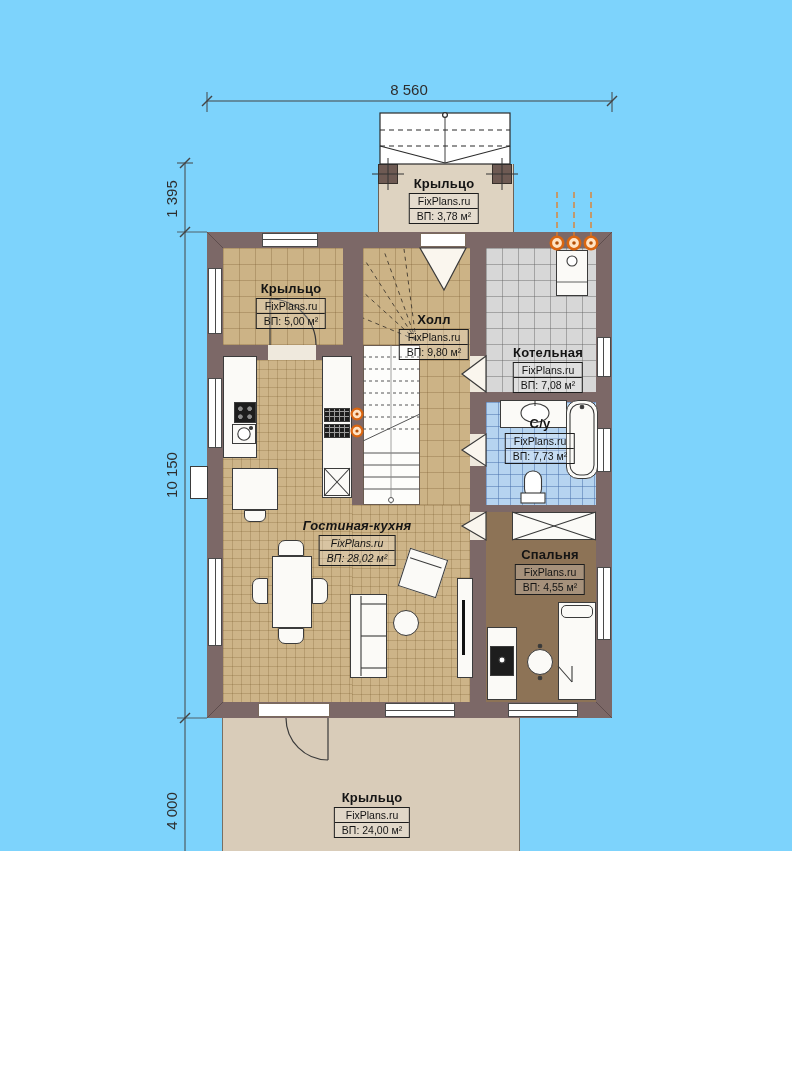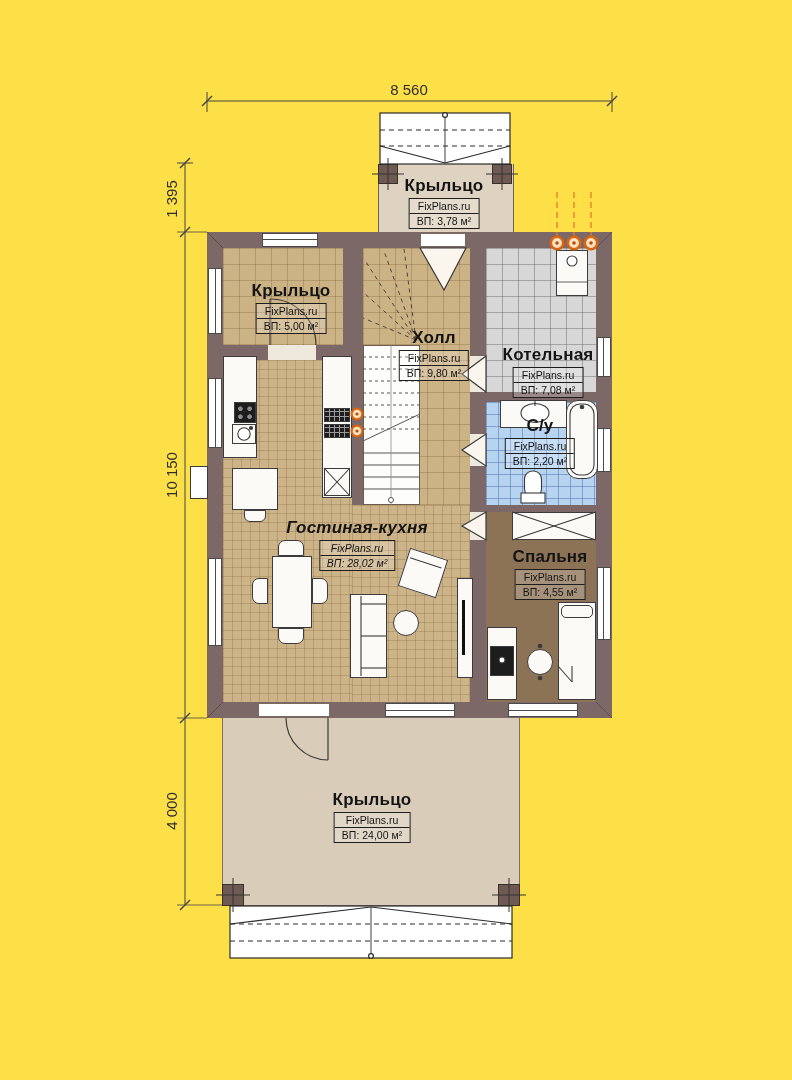--- a/index.html
+++ b/index.html
@@ -1,16 +1,16 @@
 <!DOCTYPE html>
 <html><head>
 <meta charset="utf-8">
 <style>
   html,body{margin:0;padding:0;background:#fff;}
-  .plan{position:relative;width:792px;height:1080px;background:#fde047;overflow:hidden;
+  .plan{position:relative;width:792px;height:851px;background:#7dd3fc;overflow:hidden;
         font-family:"Liberation Sans",sans-serif;}
   .abs{position:absolute;}
   
   .wall{position:absolute;background:#7c6867;}
   
   .floor{position:absolute;}
   .floor-tan{background-color:#ccb386;
     background-image:linear-gradient(rgba(125,95,50,.32) 1px,transparent 1px),
                      linear-gradient(90deg,rgba(125,95,50,.32) 1px,transparent 1px);
     background-size:16px 16px;}
@@ -32,21 +32,21 @@
   .win{position:absolute;background:#fff;border:1px solid #4a4a4a;box-sizing:border-box;z-index:4;}
   .win-v{background-image:linear-gradient(90deg,transparent calc(50% - .5px),#4a4a4a calc(50% - .5px),#4a4a4a calc(50% + .5px),transparent calc(50% + .5px));}
   .win-h{background-image:linear-gradient(transparent calc(50% - .5px),#4a4a4a calc(50% - .5px),#4a4a4a calc(50% + .5px),transparent calc(50% + .5px));}
   .gap{position:absolute;background:#efe9dd;z-index:4;}
   
   .furn{position:absolute;background:#fbfaf7;border:1.2px solid #3b3b3b;box-sizing:border-box;z-index:4;}
   .dark{background:#1d1d1d;}
   .col{position:absolute;background:#6e5a53;border:1px solid #37302b;box-sizing:border-box;z-index:4;}
   
   .room-label{position:absolute;transform:translateX(-50%);text-align:center;color:#141414;z-index:6;white-space:nowrap;}
-  .rl-title{font-weight:bold;font-size:17px;letter-spacing:.2px;margin-bottom:2px;}
+  .rl-title{font-weight:bold;font-size:13px;letter-spacing:.2px;margin-bottom:2px;}
   .rl-box{display:inline-block;border:1.4px solid #1d1d1d;background:rgba(255,255,255,.22);}
   .rl-row{font-size:10.5px;padding:1px 7px;}
   .rl-row+.rl-row{border-top:1.4px solid #1d1d1d;}
   .dim{position:absolute;color:#2e2e2e;font-size:15px;z-index:6;}
   .dim-h{transform:translateX(-50%);}
   .dim-v{transform:translate(-50%,-50%) rotate(-90deg);}
   svg.overlay{position:absolute;left:0;top:0;z-index:5;pointer-events:none;}
 </style>
 </head>
 <body>
@@ -291,34 +291,34 @@
   <div class="room-label" style="left:444px;top:176px;">
     <div class="rl-title">Крыльцо</div>
     <div class="rl-box"><div class="rl-row">FixPlans.ru</div>
       <div class="rl-row">ВП: 3,78 м²</div></div>
   </div>
   <div class="room-label" style="left:291px;top:281px;">
     <div class="rl-title">Крыльцо</div>
     <div class="rl-box"><div class="rl-row">FixPlans.ru</div>
       <div class="rl-row">ВП: 5,00 м²</div></div>
   </div>
-  <div class="room-label" style="left:434px;top:328px;">
+  <div class="room-label" style="left:434px;top:312px;">
     <div class="rl-title">Холл</div>
     <div class="rl-box"><div class="rl-row">FixPlans.ru</div>
       <div class="rl-row">ВП: 9,80 м²</div></div>
   </div>
   <div class="room-label" style="left:548px;top:345px;">
     <div class="rl-title">Котельная</div>
     <div class="rl-box"><div class="rl-row">FixPlans.ru</div>
       <div class="rl-row">ВП: 7,08 м²</div></div>
   </div>
   <div class="room-label" style="left:540px;top:416px;">
     <div class="rl-title">С/у</div>
     <div class="rl-box"><div class="rl-row">FixPlans.ru</div>
-      <div class="rl-row">ВП: 2,20 м²</div></div>
+      <div class="rl-row">ВП: 7,73 м²</div></div>
   </div>
   <div class="room-label" style="left:357px;top:518px;font-style:italic;">
     <div class="rl-title">Гостиная-кухня</div>
     <div class="rl-box"><div class="rl-row">FixPlans.ru</div>
       <div class="rl-row">ВП: 28,02 м²</div></div>
   </div>
   <div class="room-label" style="left:550px;top:547px;">
     <div class="rl-title">Спальня</div>
     <div class="rl-box"><div class="rl-row">FixPlans.ru</div>
       <div class="rl-row">ВП: 4,55 м²</div></div>

